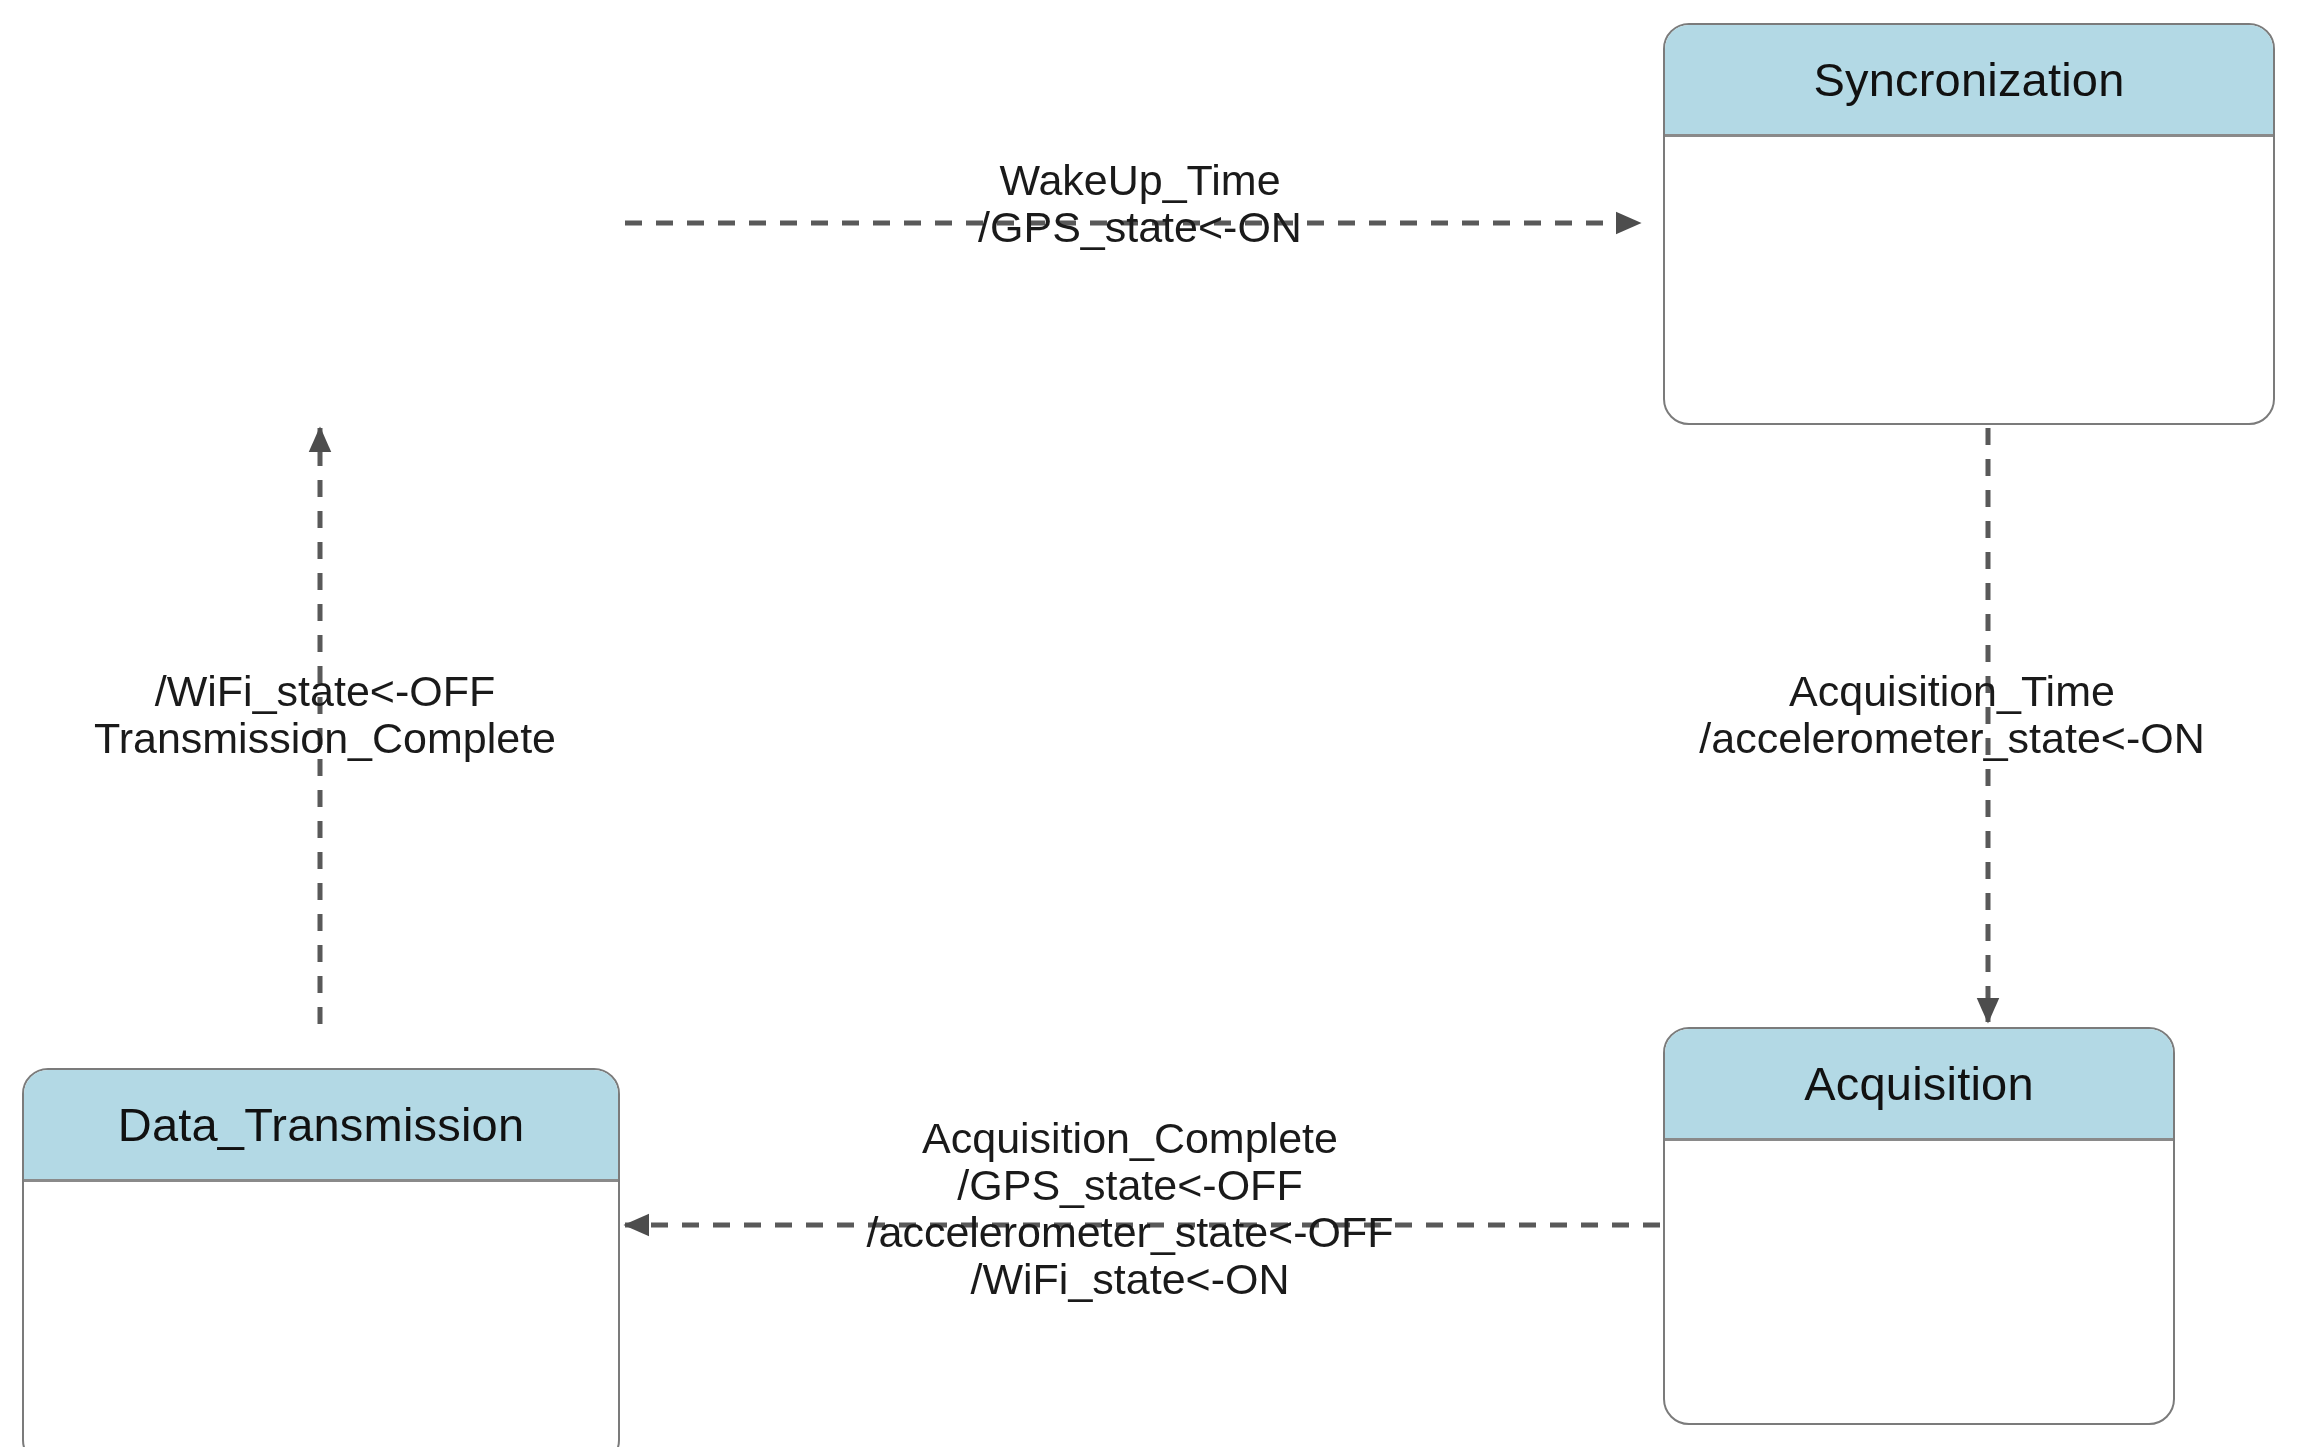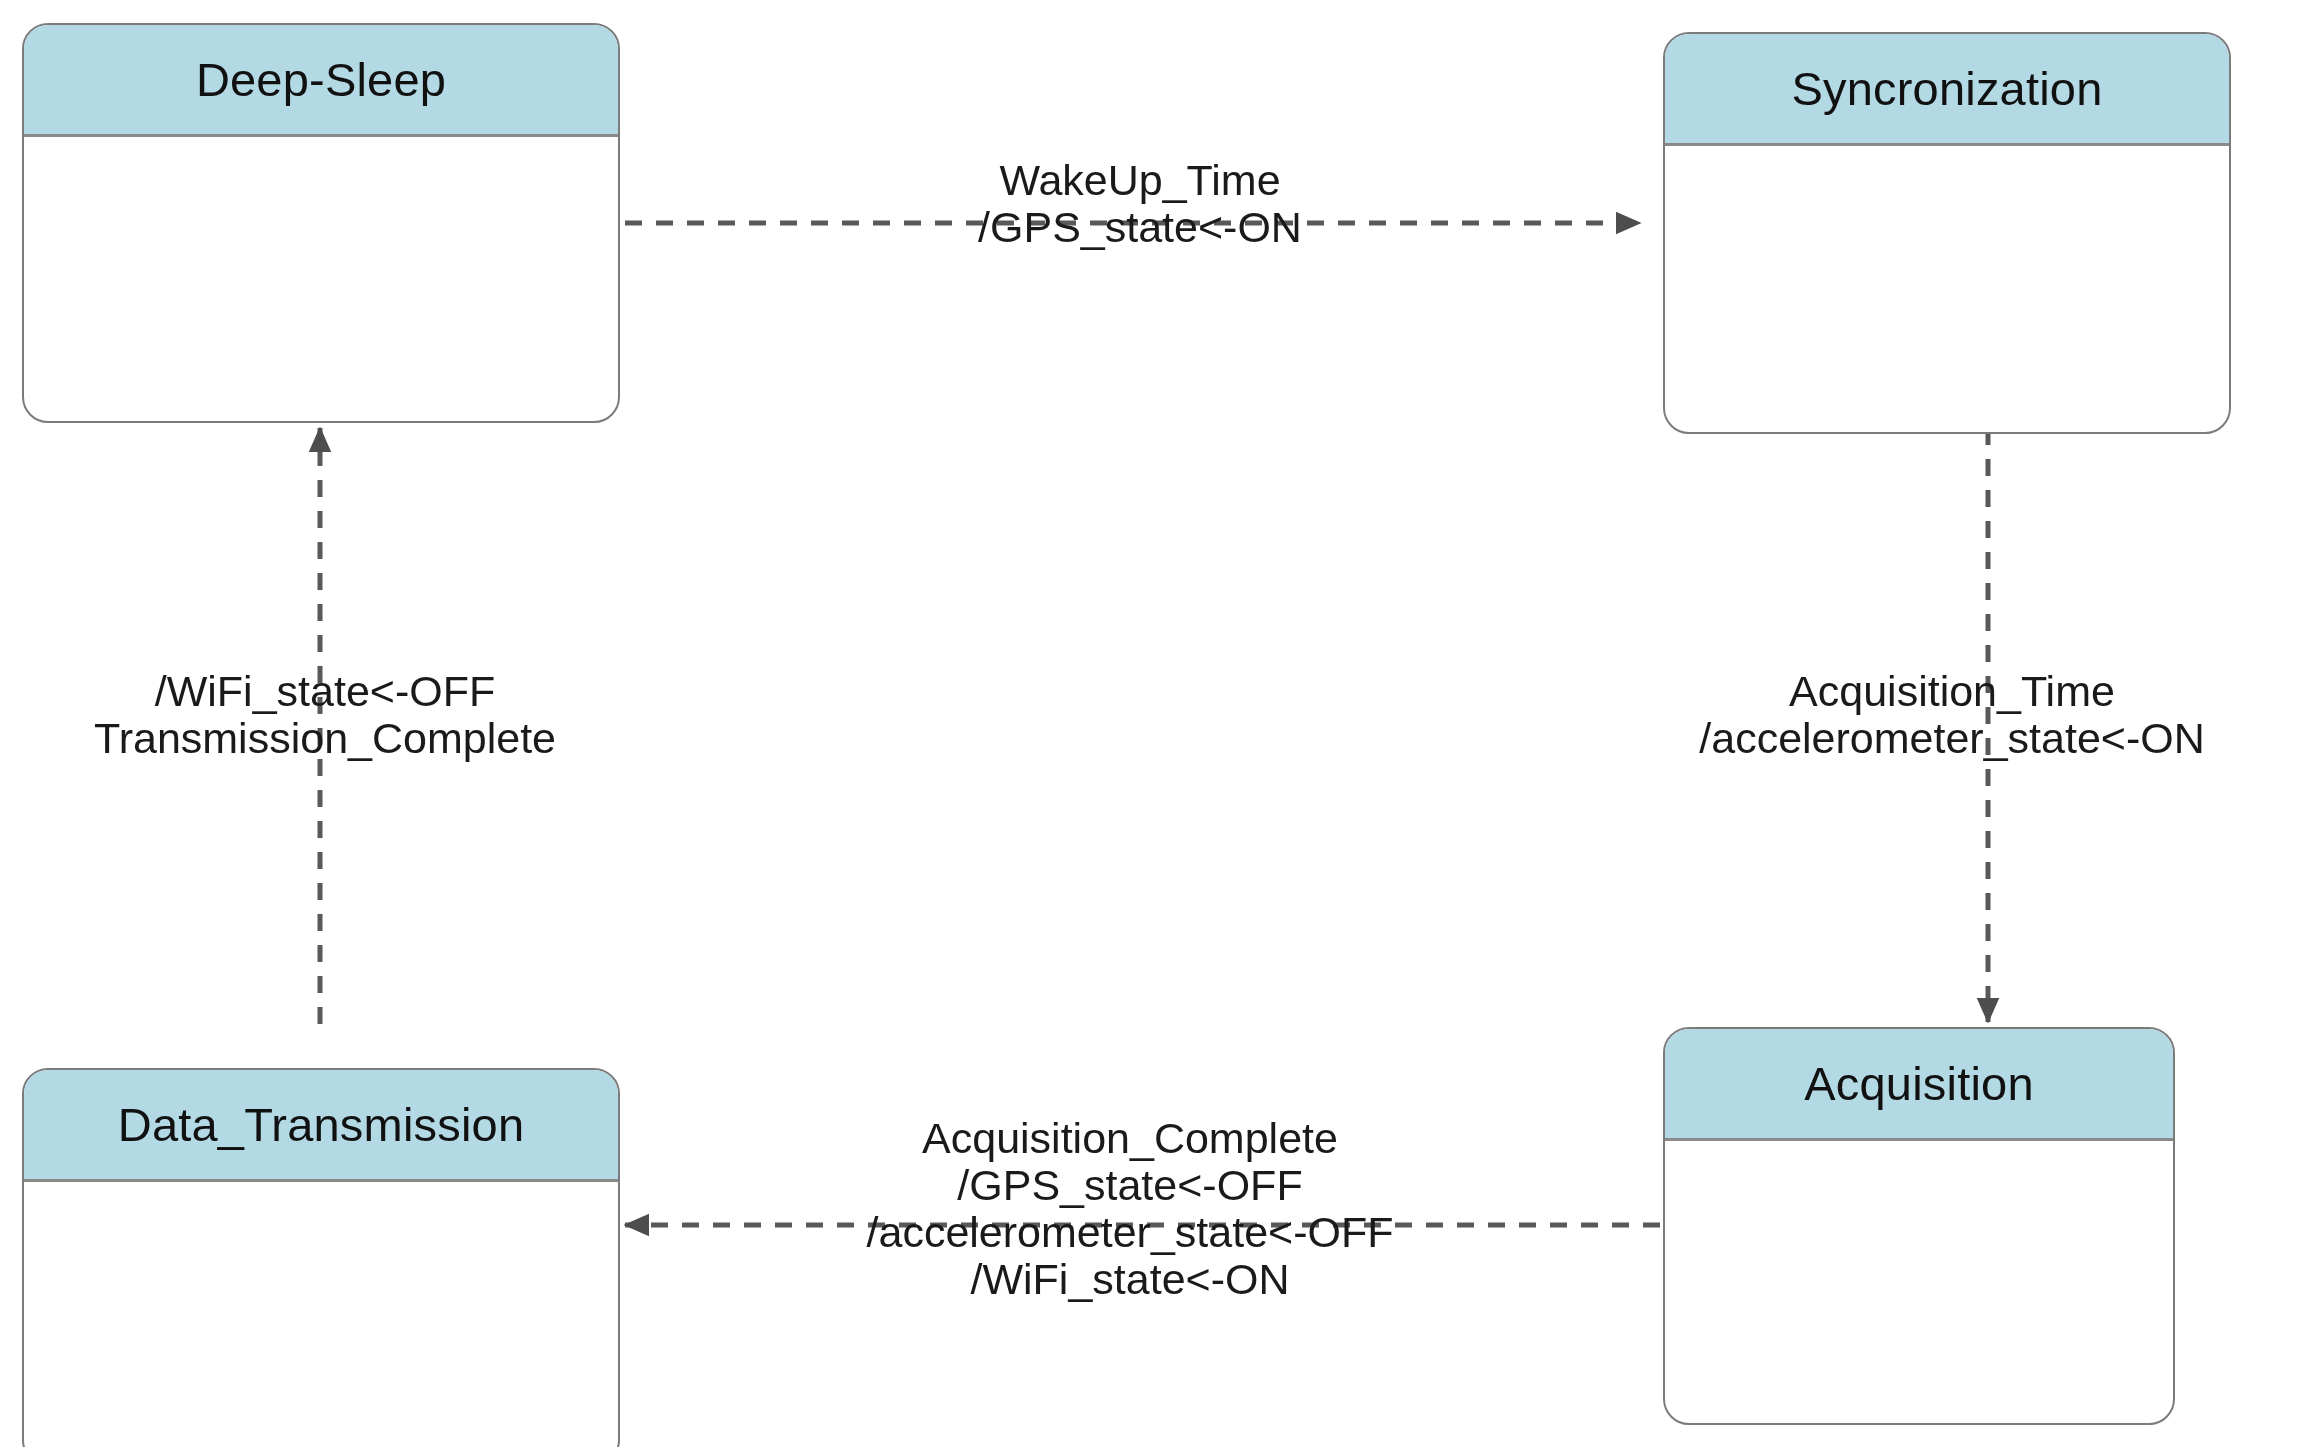--- a/index.html
+++ b/index.html
@@ -58,21 +58,21 @@
     color: #1a1a1a;
     white-space: nowrap;
     text-align: center;
   }
   .edge-label .ln {
     display: block;
     padding: 2px 0;
   }
   
   #box-deep-sleep   { left: 22px;   top: 23px;   width: 598px;  height: 400px; }
-  #box-sync         { left: 1663px; top: 32px;   width: 568px;  height: 402px; }
+  #box-sync         { left: 1663px; top: 23px;   width: 612px;  height: 402px; }
   #box-data-tx      { left: 22px;   top: 1027px; width: 598px;  height: 398px; margin-top: 41px; }
   #box-acquisition  { left: 1663px; top: 1027px; width: 512px;  height: 398px; }
 
   #label-wakeup      { left: 930px;  top: 157px; width: 420px; }
   #label-acquisition-time { left: 1600px; top: 668px; width: 704px; }
   #label-transmission { left: 0px;   top: 668px; width: 650px; }
   #label-acq-complete { left: 820px; top: 1115px; width: 620px; }
 </style>
 </head>
 <body>
@@ -96,26 +96,20 @@
 
     <g>
       <line x1="1660" y1="1225" x2="625" y2="1225" stroke="#595959" stroke-width="5" stroke-dasharray="17 14" marker-end="url(#arrow-r)"></line>
     </g>
 
     <g>
       <line x1="320" y1="1024" x2="320" y2="428" stroke="#595959" stroke-width="5" stroke-dasharray="17 14" marker-end="url(#arrow-r)"></line>
     </g>
   </svg>
 
-  <div class="state-box" id="box-deep-sleep">
-    <div class="state-header">
-      <span class="state-title">Deep-Sleep</span>
-    </div>
-    <div class="state-body"></div>
-  </div>
 
   <div class="state-box" id="box-sync">
     <div class="state-header">
       <span class="state-title">Syncronization</span>
     </div>
     <div class="state-body"></div>
   </div>
 
   <div class="state-box" id="box-data-tx">
     <div class="state-header">

